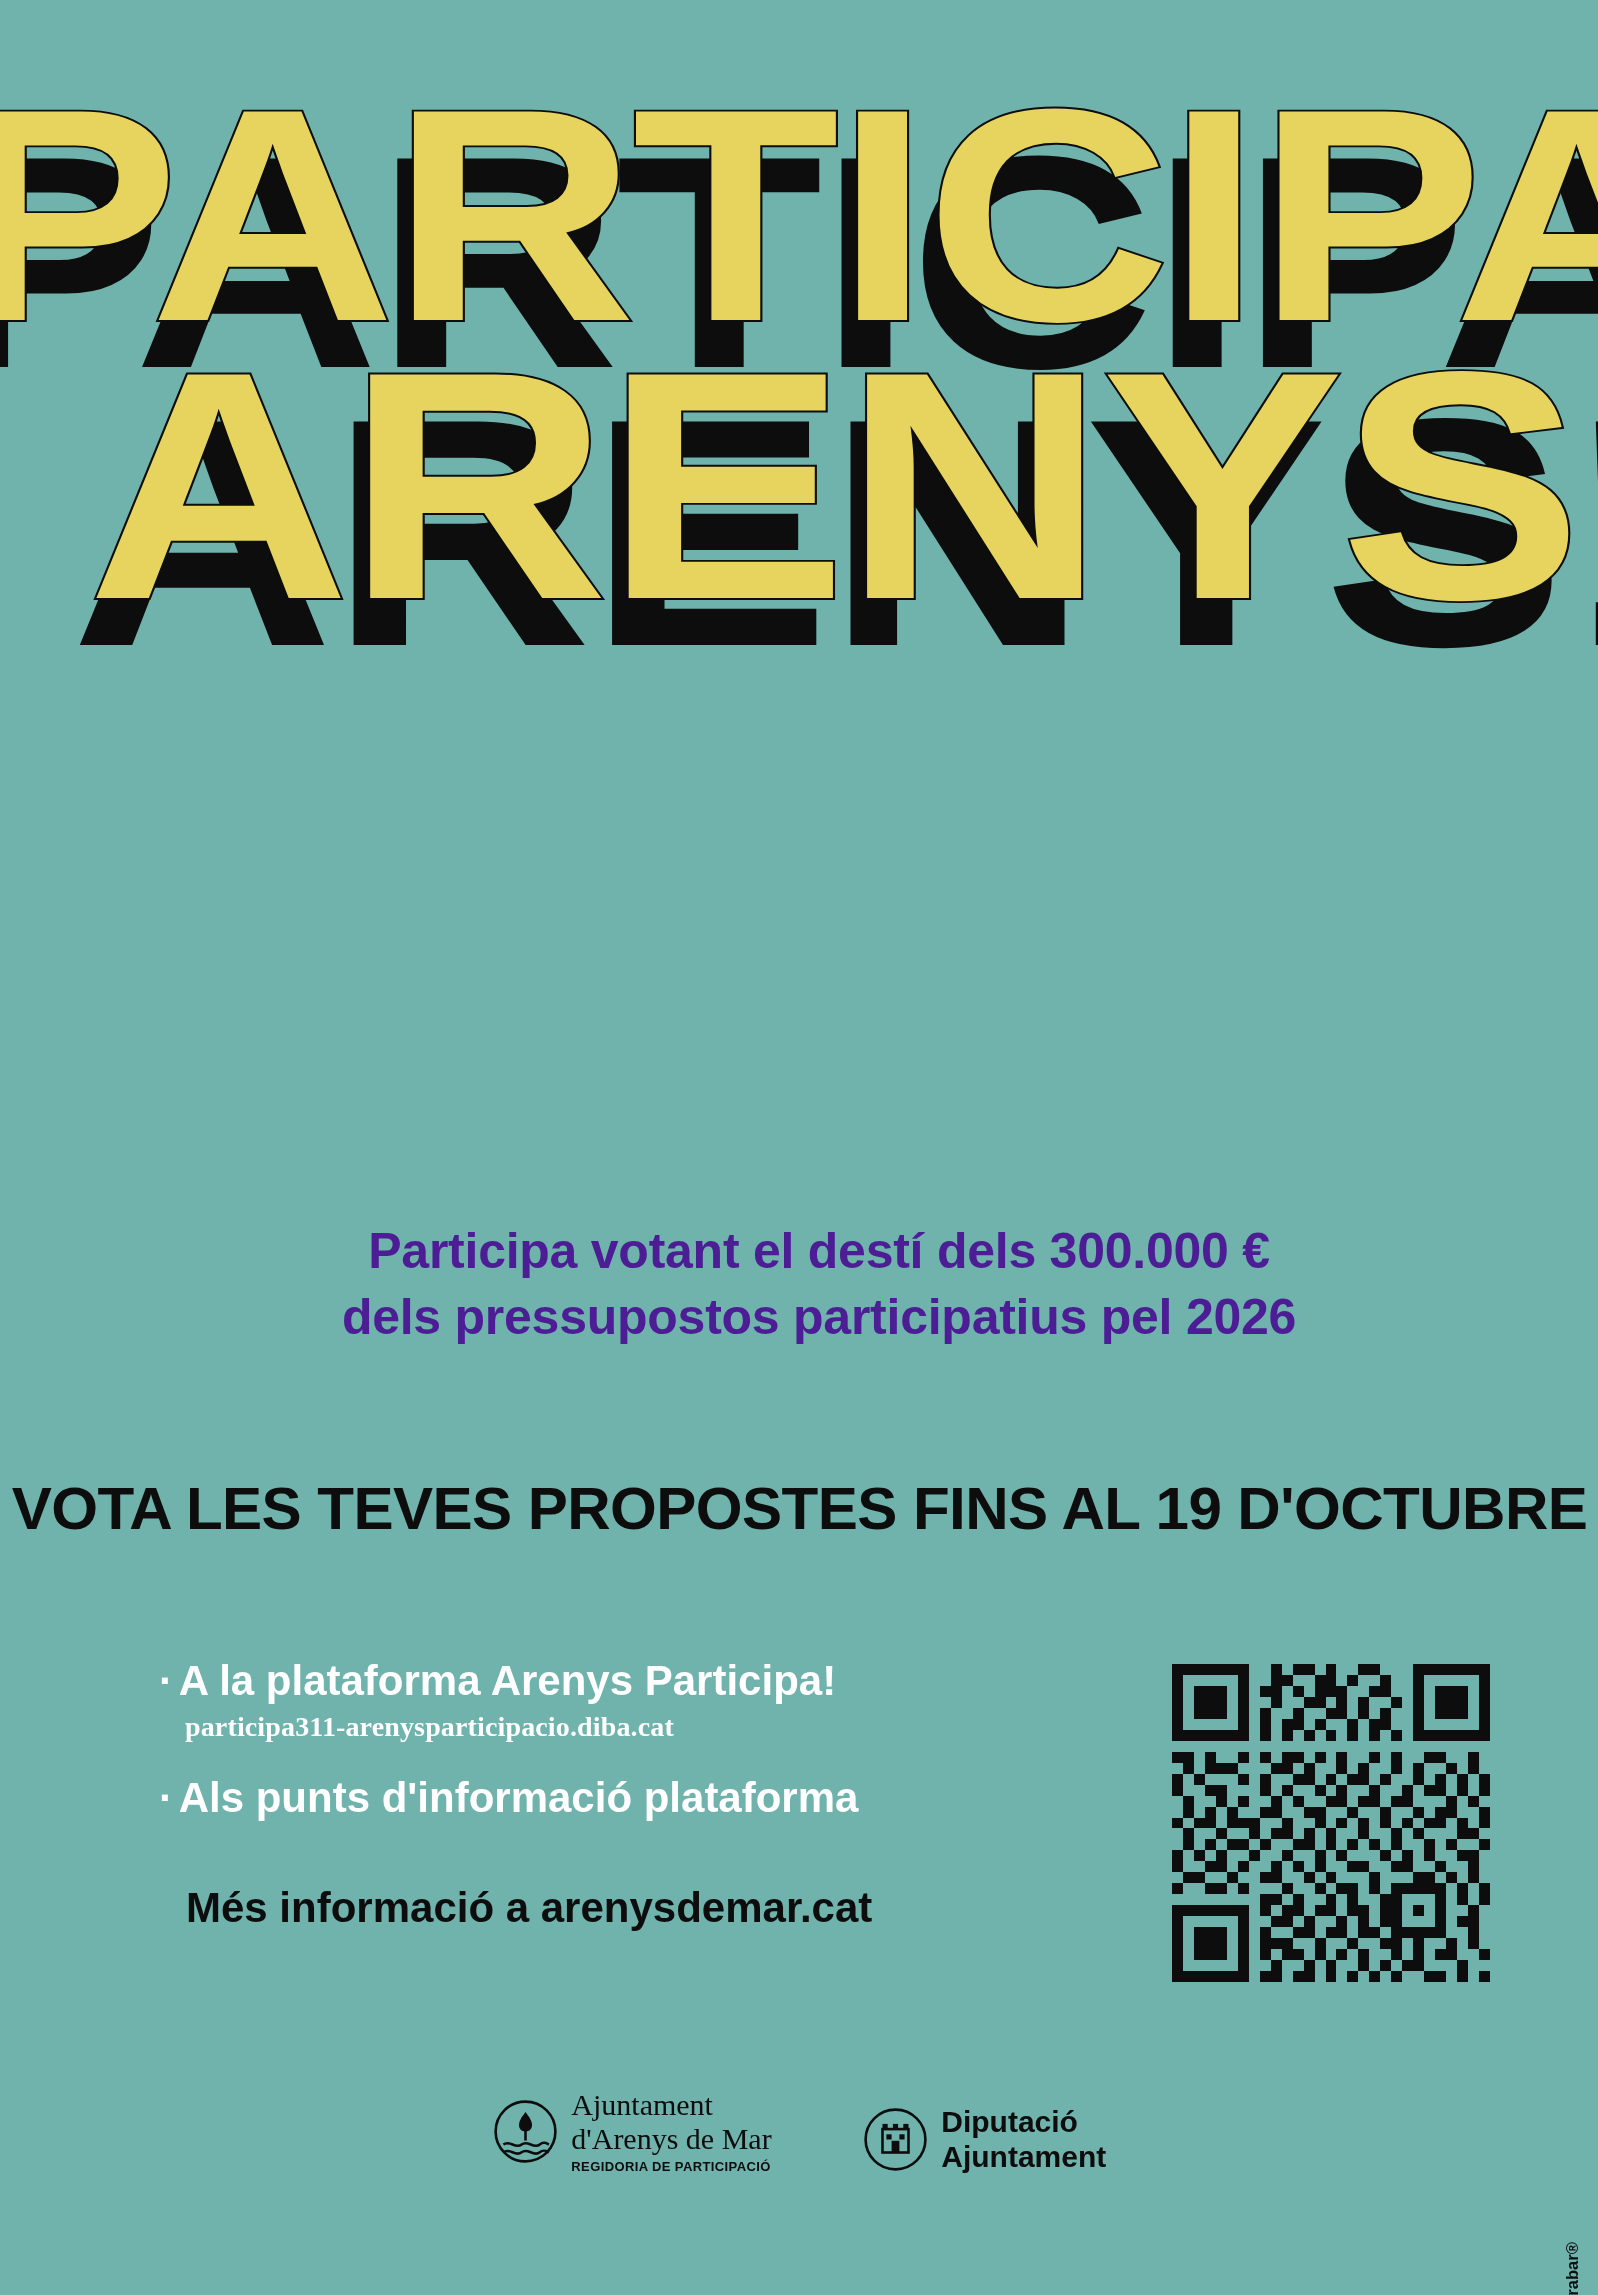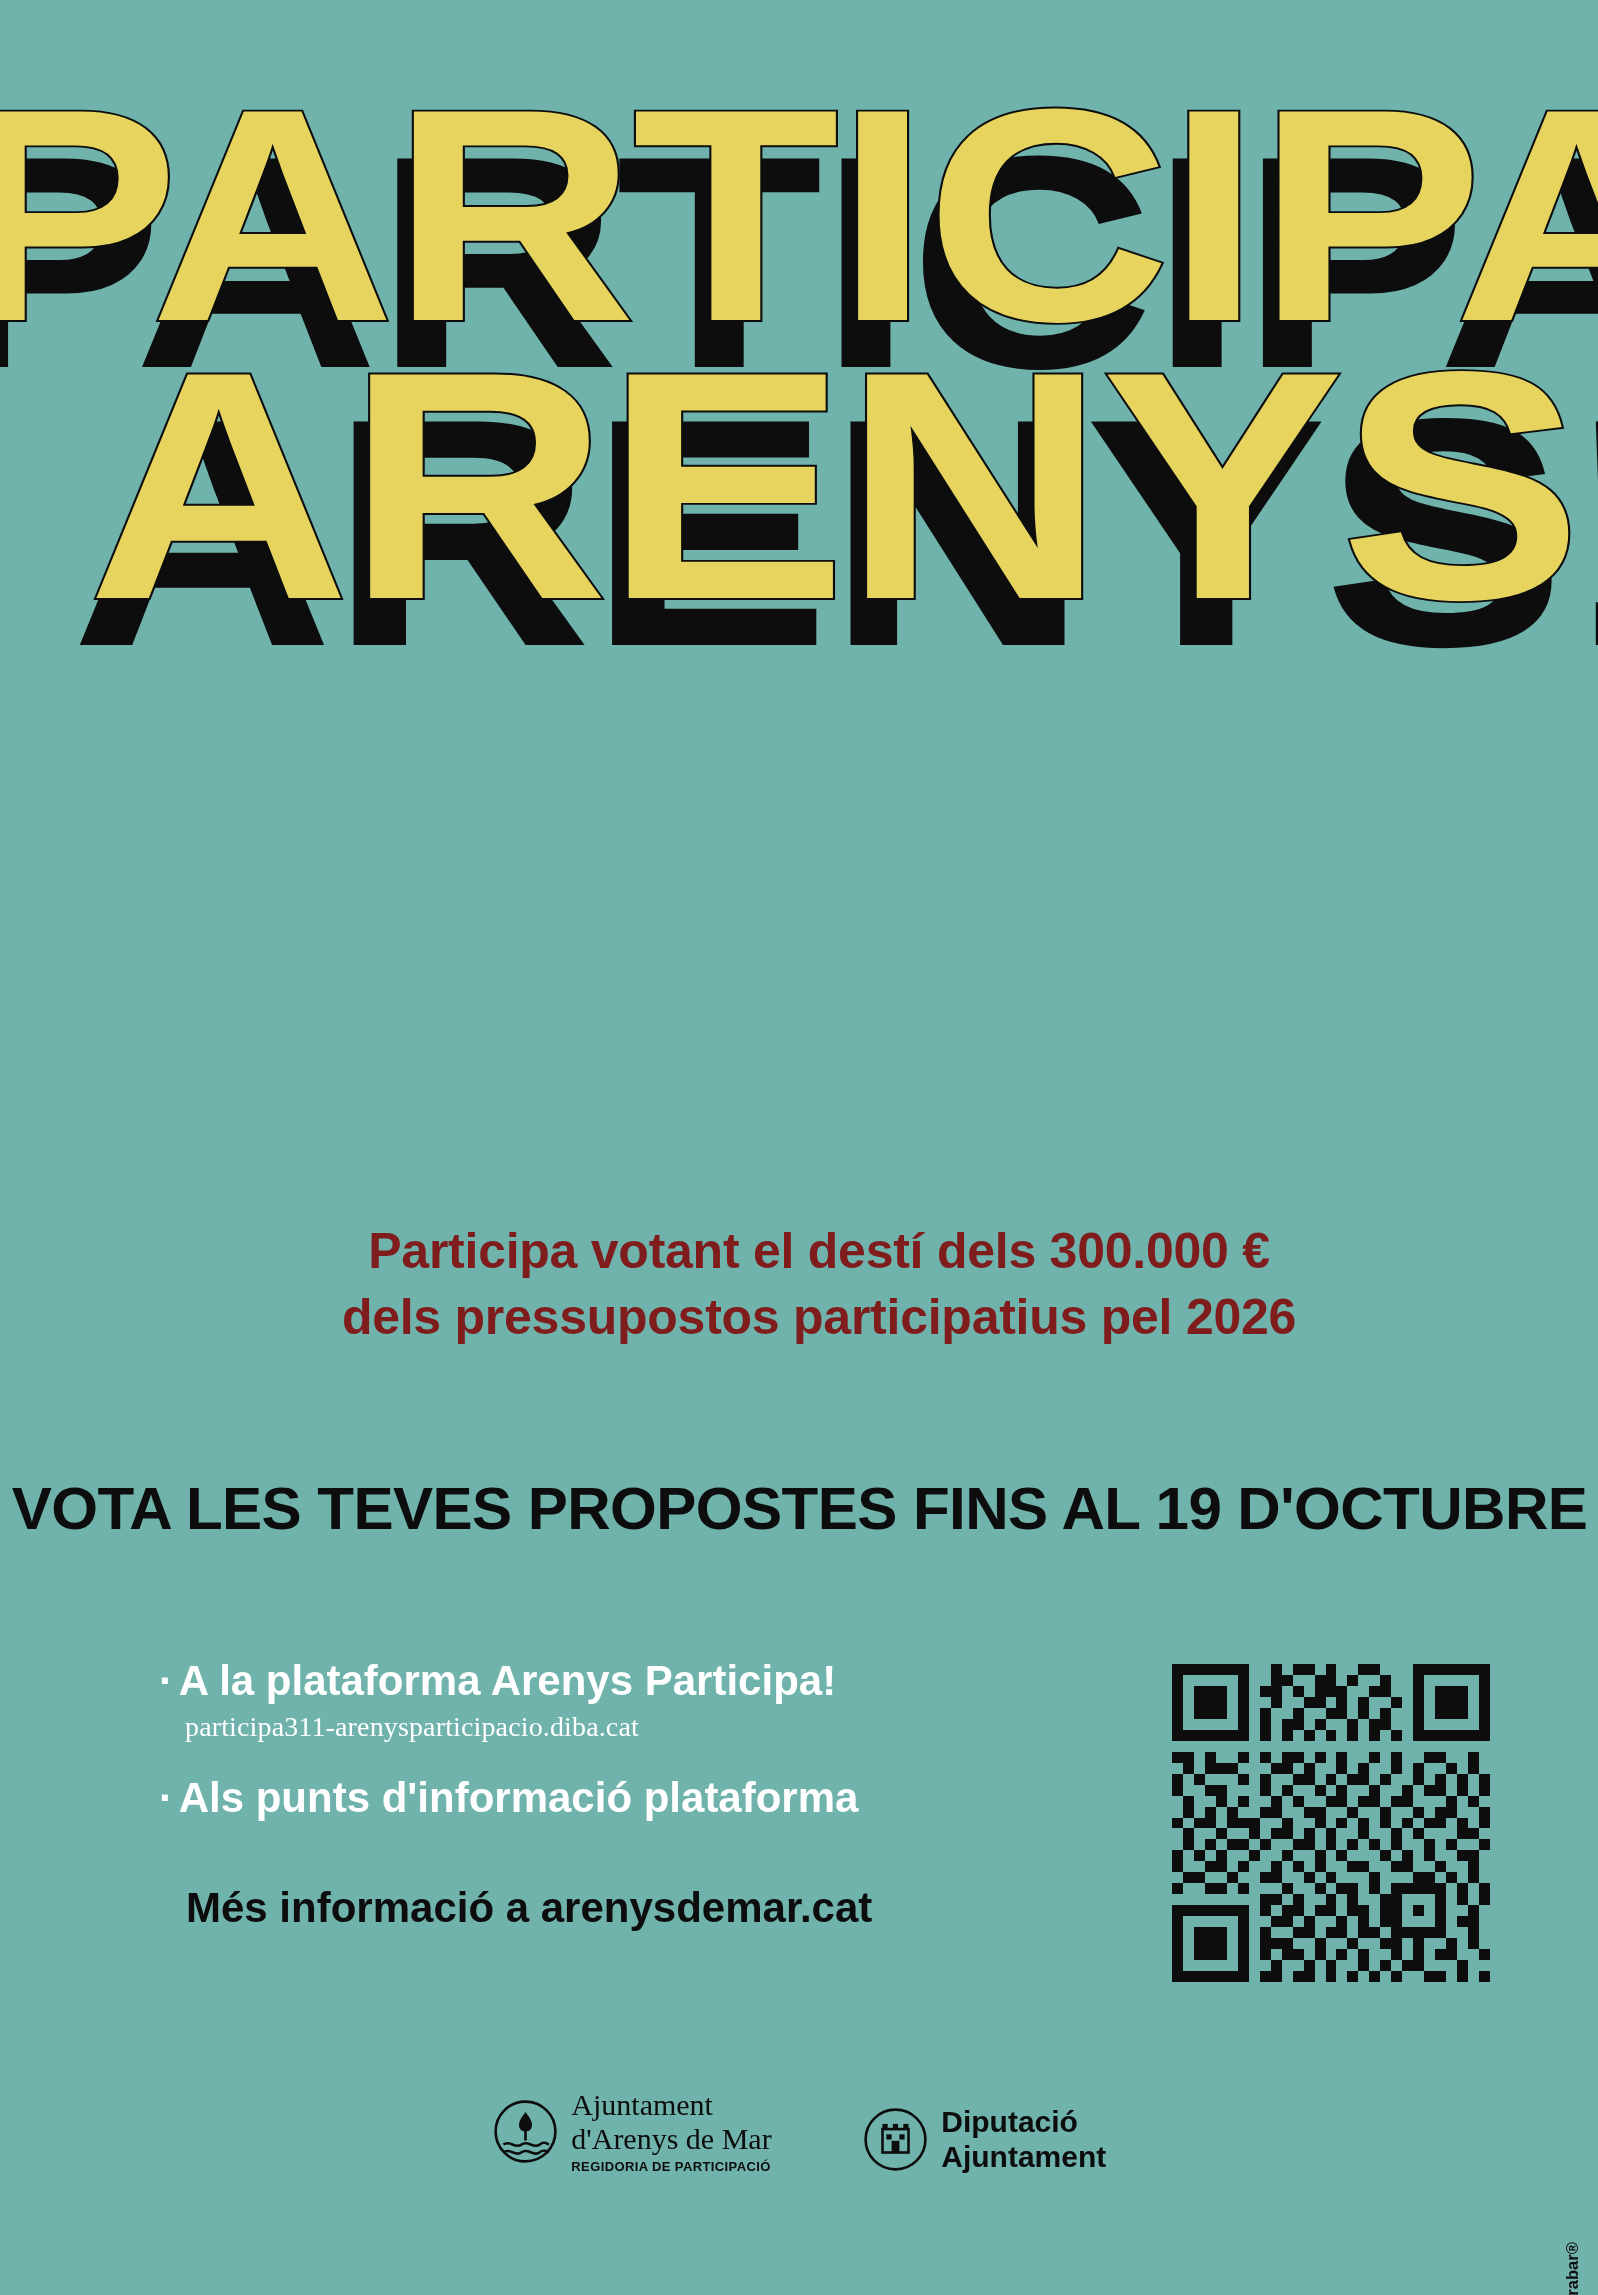--- a/index.html
+++ b/index.html
@@ -78,21 +78,21 @@
   .hl-2 .front { transform: scaleX(1.12); }
   .hl-2 .shadow { transform: translate(-16.6px, 47px) scaleX(1.12); }
 
   
   .subtitle {
     position: absolute;
     left: 0;
     right: 0;
     top: 1218px;
     text-align: center;
-    color: #7f1d1d;
+    color: #4c1d95;
     font-weight: 700;
     font-size: 50px;
     line-height: 1.32;
     letter-spacing: -0.005em;
     padding: 0 98px;
     box-sizing: border-box;
     margin-left: 39px;
   }
 
   
@@ -124,21 +124,21 @@
     line-height: 1.2;
     margin-bottom: 4.5px;
   }
   .bullet .dot {
     display: inline-block;
     width: 19.7px;
     color: #ffffff;
   }
   .weburl {
     font-family: "Liberation Serif", serif;
-    font-weight: 400;
+    font-weight: 700;
     font-size: 28px;
     color: #ffffff;
     margin: 0 0 30px 26px;
     letter-spacing: 0.005em;
   }
   .bullet2 {
     margin-bottom: 61px;
   }
   .moreinfo {
     font-size: 42px;

